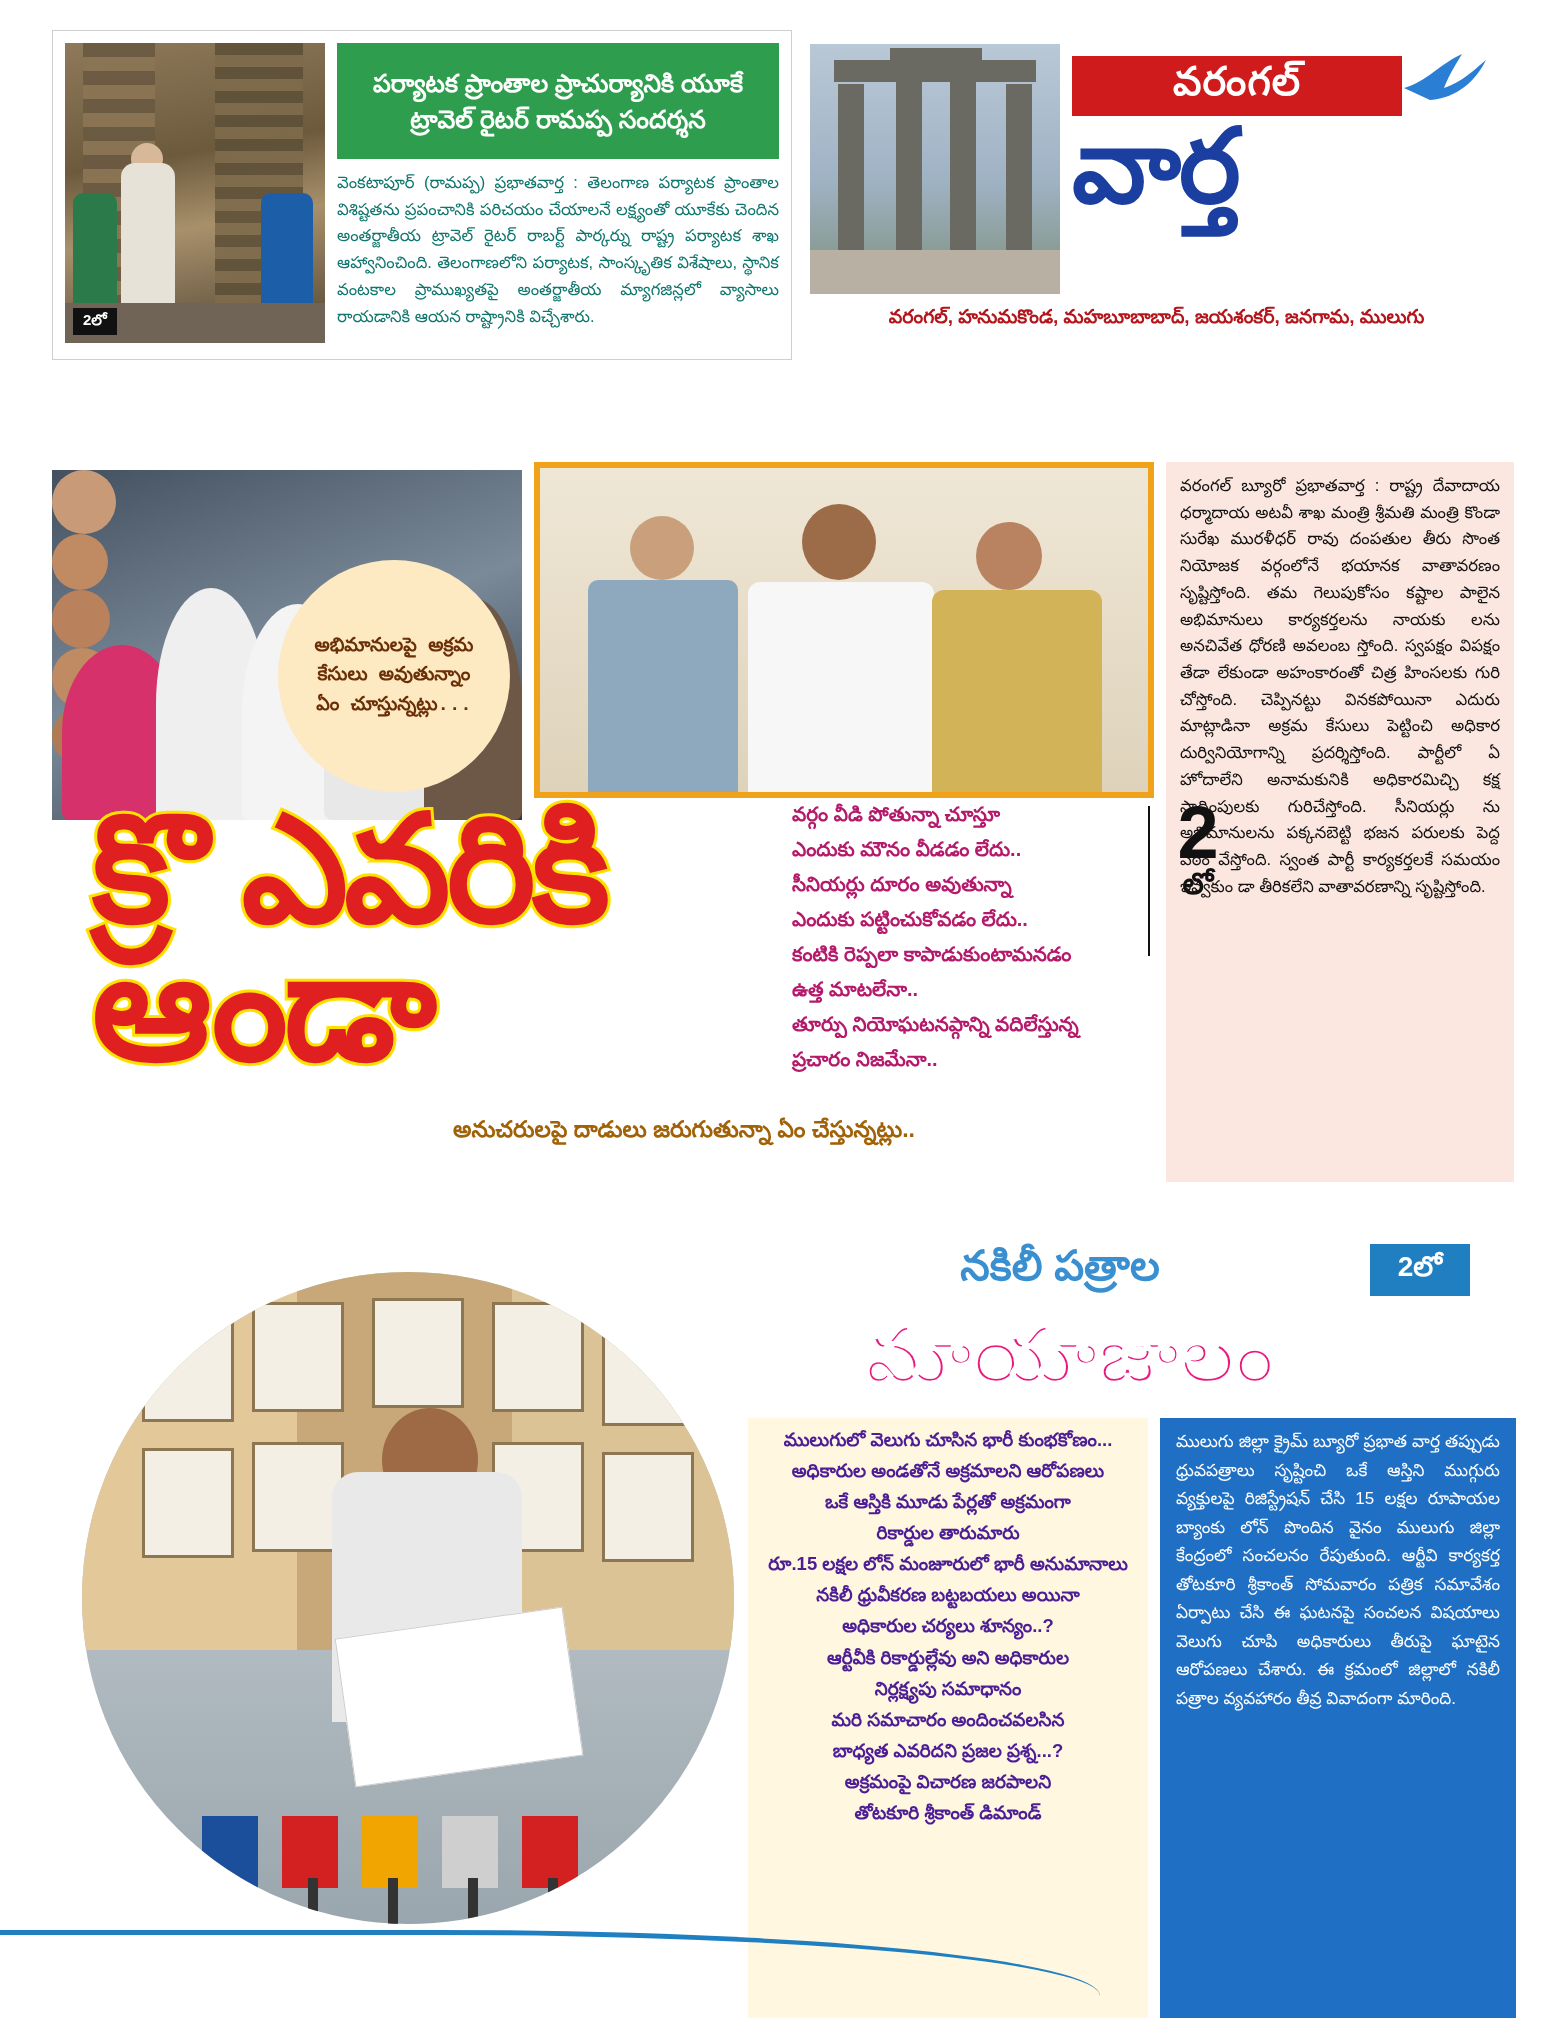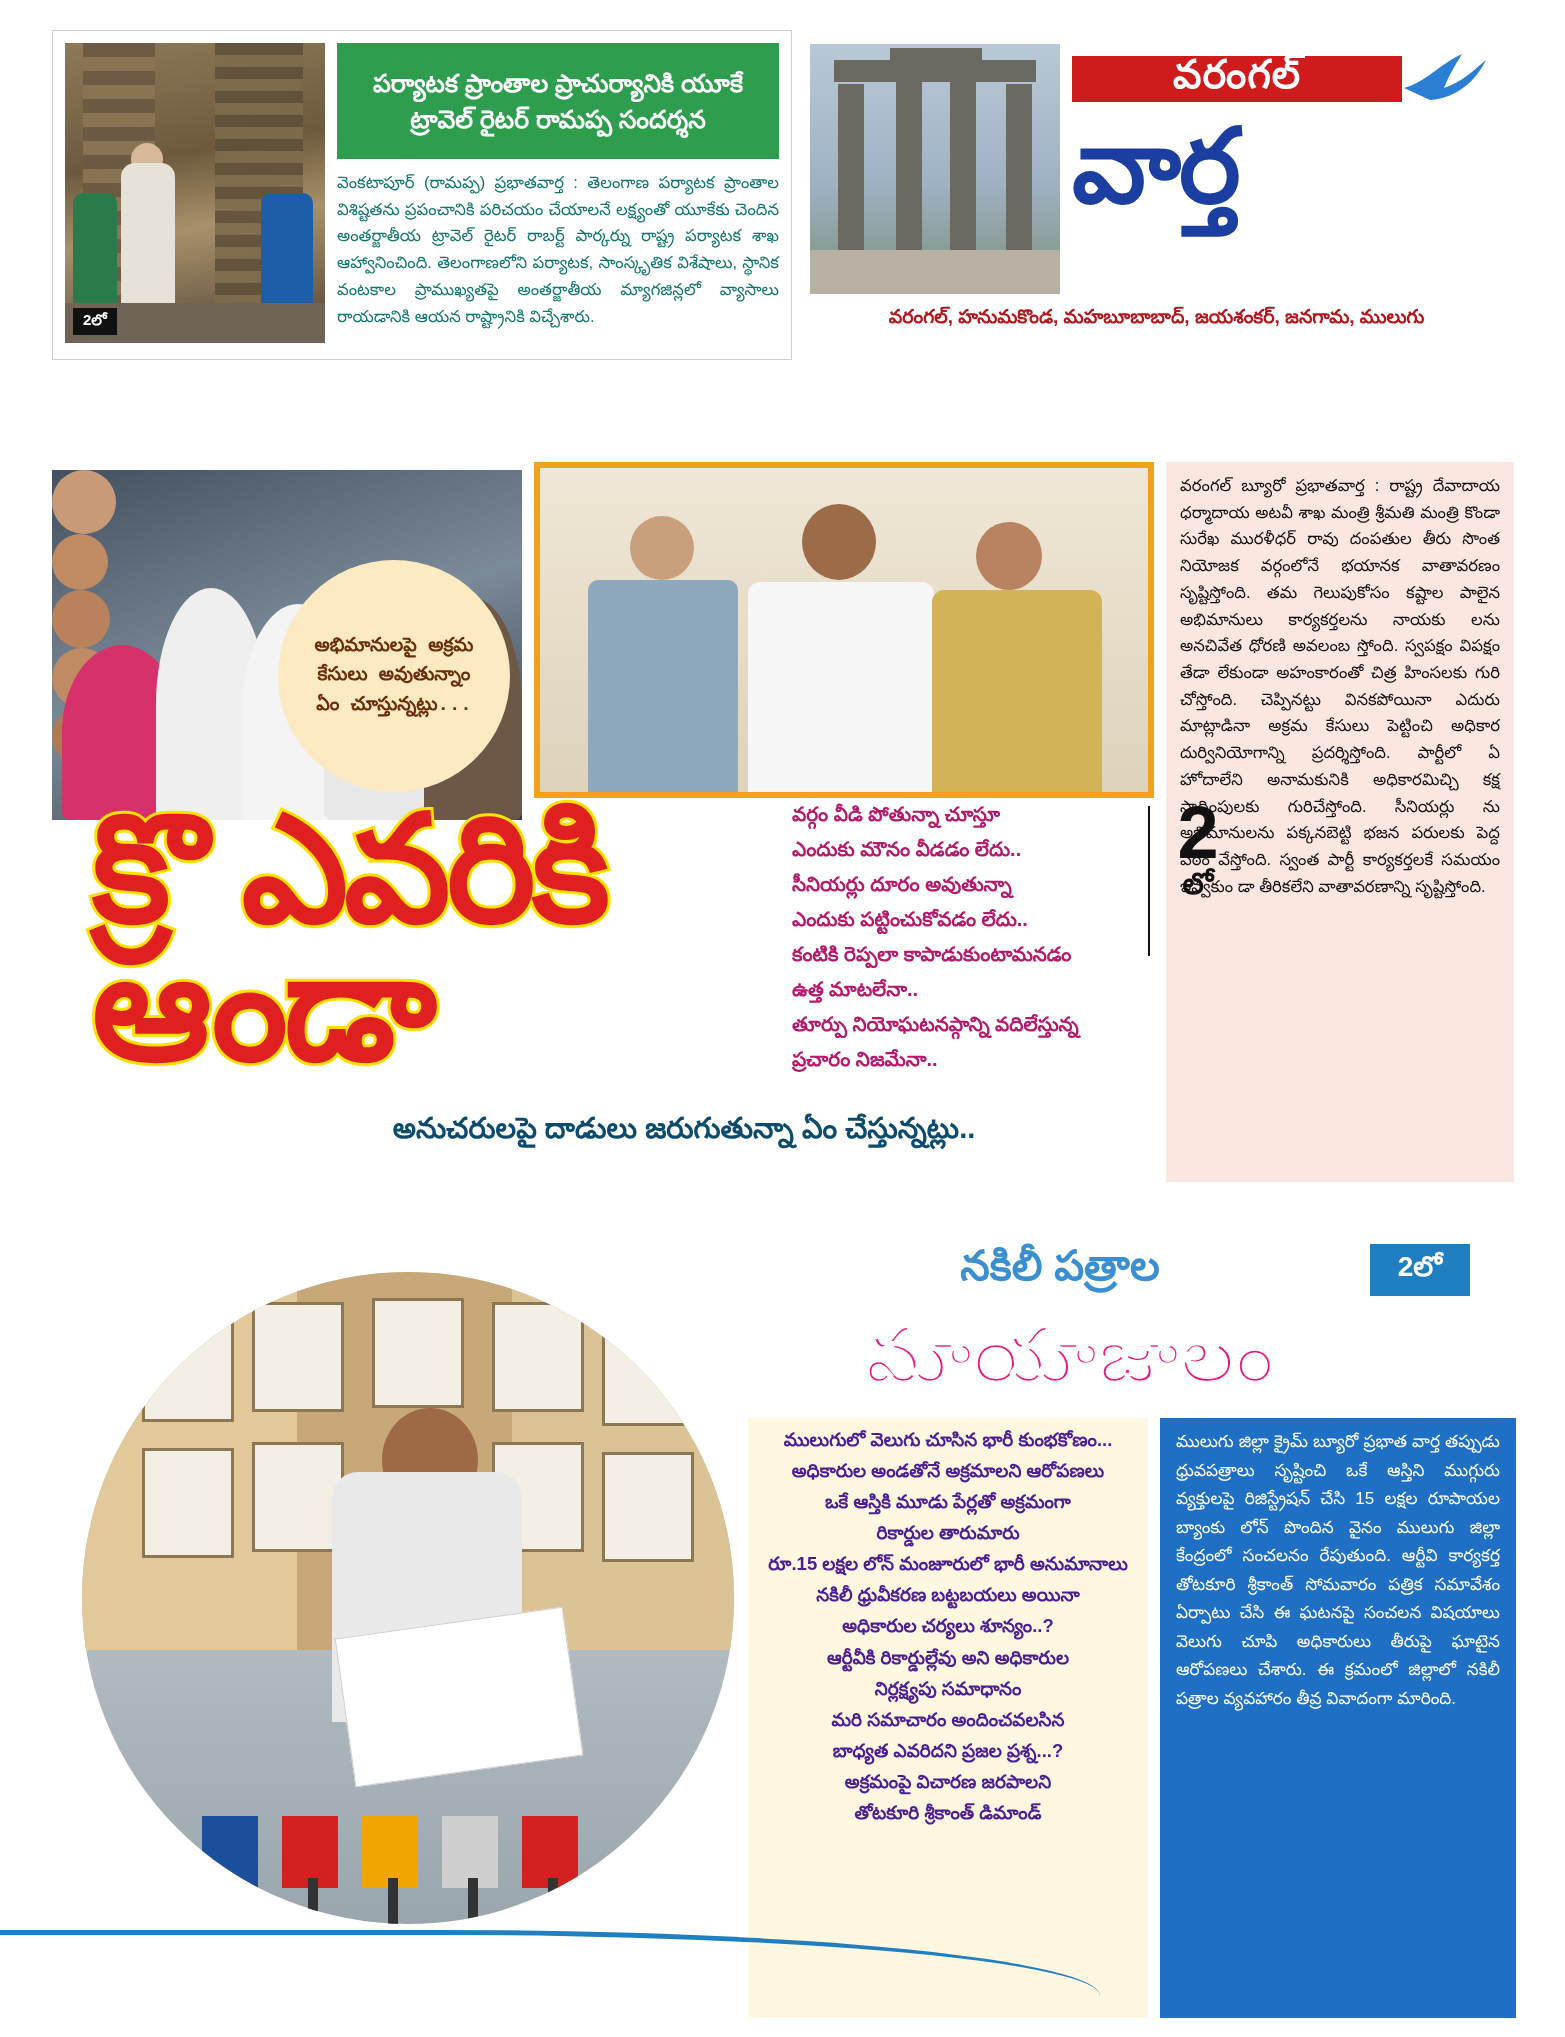--- a/index.html
+++ b/index.html
@@ -78,21 +78,21 @@
   }
   .mast-arch .col { position:absolute; background:#6a6a62; }
   .mast-arch .c1 { left:28px; top:40px; width:26px; height:170px; }
   .mast-arch .c2 { left:86px; top:30px; width:26px; height:180px; }
   .mast-arch .c3 { left:140px; top:30px; width:26px; height:180px; }
   .mast-arch .c4 { left:196px; top:40px; width:26px; height:170px; }
   .mast-arch .lint { left:24px; top:16px; width:202px; height:22px; }
   .mast-arch .lint2 { left:80px; top:4px; width:92px; height:16px; }
   .mast-arch .floor { position:absolute; left:0; bottom:0; width:100%; height:44px; background:#b7b0a3; }
   .mast-title-red {
-    position:absolute; left:272px; top:26px; width:330px; height:46px;
+    position:absolute; left:272px; top:26px; width:330px; height:60px;
     background:#cf1b1b; color:#fff; font-size:40px; font-weight:bold;
     display:flex; align-items:center; justify-content:center; letter-spacing:1px;
   }
   .mast-bird {
     position:absolute; left:600px; top:18px; width:90px; height:56px;
   }
   .mast-title-blue {
     position:absolute; left:272px; top:84px; width:420px;
     font-size:104px; line-height:1; font-weight:bold; color:#1b3fa0;
     letter-spacing:-2px;
@@ -159,21 +159,21 @@
   }
   .big-head {
     position:absolute; left:40px; top:10px; width:720px;
     font-size:150px; line-height:0.92; font-weight:bold; color:#e02020;
     -webkit-text-stroke: 6px #ffe100; paint-order: stroke fill;
     letter-spacing:-4px;
   }
   .big-head .l2 { display:block; }
   .bigblock-blueline {
     position:absolute; left:252px; top:318px; width:760px; height:48px;
-    color:#0c4a6e; font-size:29px; font-weight:bold; display:flex;
+    color:#a16207; font-size:23px; font-weight:bold; display:flex;
     align-items:center; justify-content:center;
   }
   .bullets {
     position:absolute; left:740px; top:8px; width:360px;
     color:#b5196b; font-size:20px; line-height:1.65; font-weight:bold;
   }
   .bullets div { margin-bottom:2px; }
   .twolo {
     position:absolute; left:1112px; top:10px; width:68px; height:170px;
     text-align:center;

